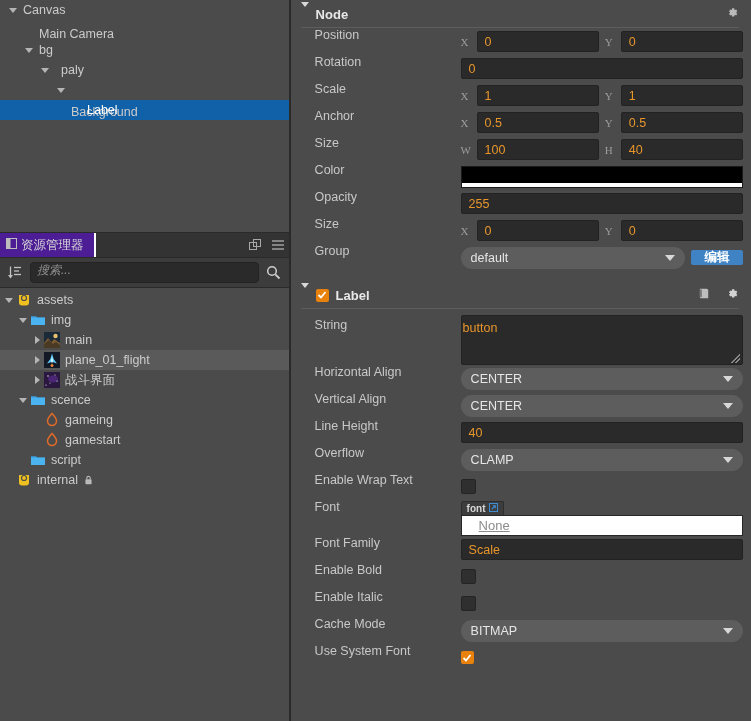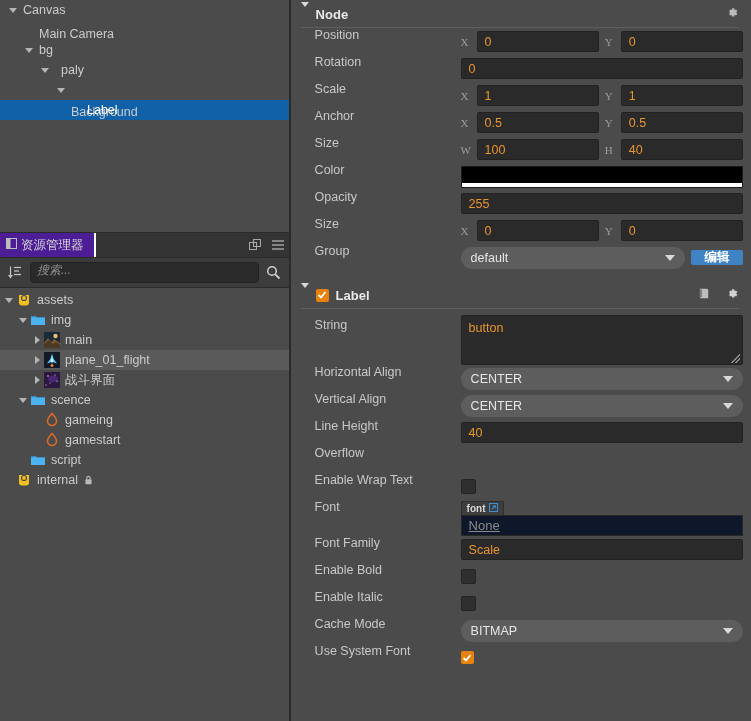--- a/index.html
+++ b/index.html
@@ -99,21 +99,21 @@
   .ctrl { flex: 1; display: flex; align-items: center; gap: 6px; }
   .axis { font-size: 11px; color: #9d9d9d; font-family: "Liberation Serif", serif; width: 10px; text-align: left; }
   .field {
     height: 21px; background: #2a2a2a; border: 1px solid #222;
     border-radius: 2px; display: flex; align-items: center;
     padding: 0 7px; font-size: 12.5px; color: #e8962c; flex: 1;
   }
   .field.full { flex: 1; }
   .textarea {
     min-height: 50px; background: #2a2a2a; border: 1px solid #222; border-radius: 2px;
-    color: #e8962c; font-size: 12.5px; padding: 5px 7px; flex: 1; position: relative;
+    color: #e8962c; font-size: 12.5px; padding: 5px 1px; flex: 1; position: relative;
   }
   .resize-grip {
     position: absolute; right: 2px; bottom: 1px; width: 9px; height: 9px;
     background:
       linear-gradient(135deg, transparent 45%, #8a8a8a 45%, #8a8a8a 56%, transparent 56%),
       linear-gradient(135deg, transparent 72%, #8a8a8a 72%, #8a8a8a 83%, transparent 83%);
   }
   .select {
     height: 22px; background: #5d5d5d; border-radius: 11px; flex: 1;
     display: flex; align-items: center; padding: 0 10px;
@@ -139,22 +139,22 @@
     border: 1px solid #242424; border-radius: 2px;
   }
   .font-field-wrap { flex: 1; display: flex; flex-direction: column; }
   .font-badge {
     align-self: flex-start; background: #3d3d3d; border: 1px solid #2e2e2e;
     border-bottom: none; border-radius: 2px 2px 0 0;
     font-size: 10px; font-weight: bold; color: #d8d8d8;
     padding: 1px 5px; display: flex; align-items: center; gap: 3px;
   }
   .font-none {
-    height: 21px; background: #0f172a; border: 1px solid #272727;
-    display: flex; align-items: center; padding: 0 7px;
+    height: 21px; background: #ffffff; border: 1px solid #272727;
+    display: flex; align-items: center; padding: 0 17px;
     font-size: 13px; color: #8b8b8b; text-decoration: underline;
   }
   .divider-v { width: 1px; background: #2a2a2a; }
 </style>
 </head>
 <body>
 
 <div class="app">
 
   <div class="left-col">
@@ -535,20 +535,27 @@
 
     <div class="row">
       <div class="row-label">Line Height</div>
       <div class="ctrl">
         <div class="field full">40</div>
       </div>
     </div>
 
     <div class="row">
       <div class="row-label">Overflow</div>
+      <div class="ctrl">
+        <div class="select">
+          <span>CLAMP</span>
+          <span class="sel-spacer"></span>
+          <span class="caret"></span>
+        </div>
+      </div>
     </div>
 
     <div class="row">
       <div class="row-label">Enable Wrap Text</div>
       <div class="ctrl">
         <div class="cbox"></div>
       </div>
     </div>
 
     <div class="row" style="min-height:36px">

